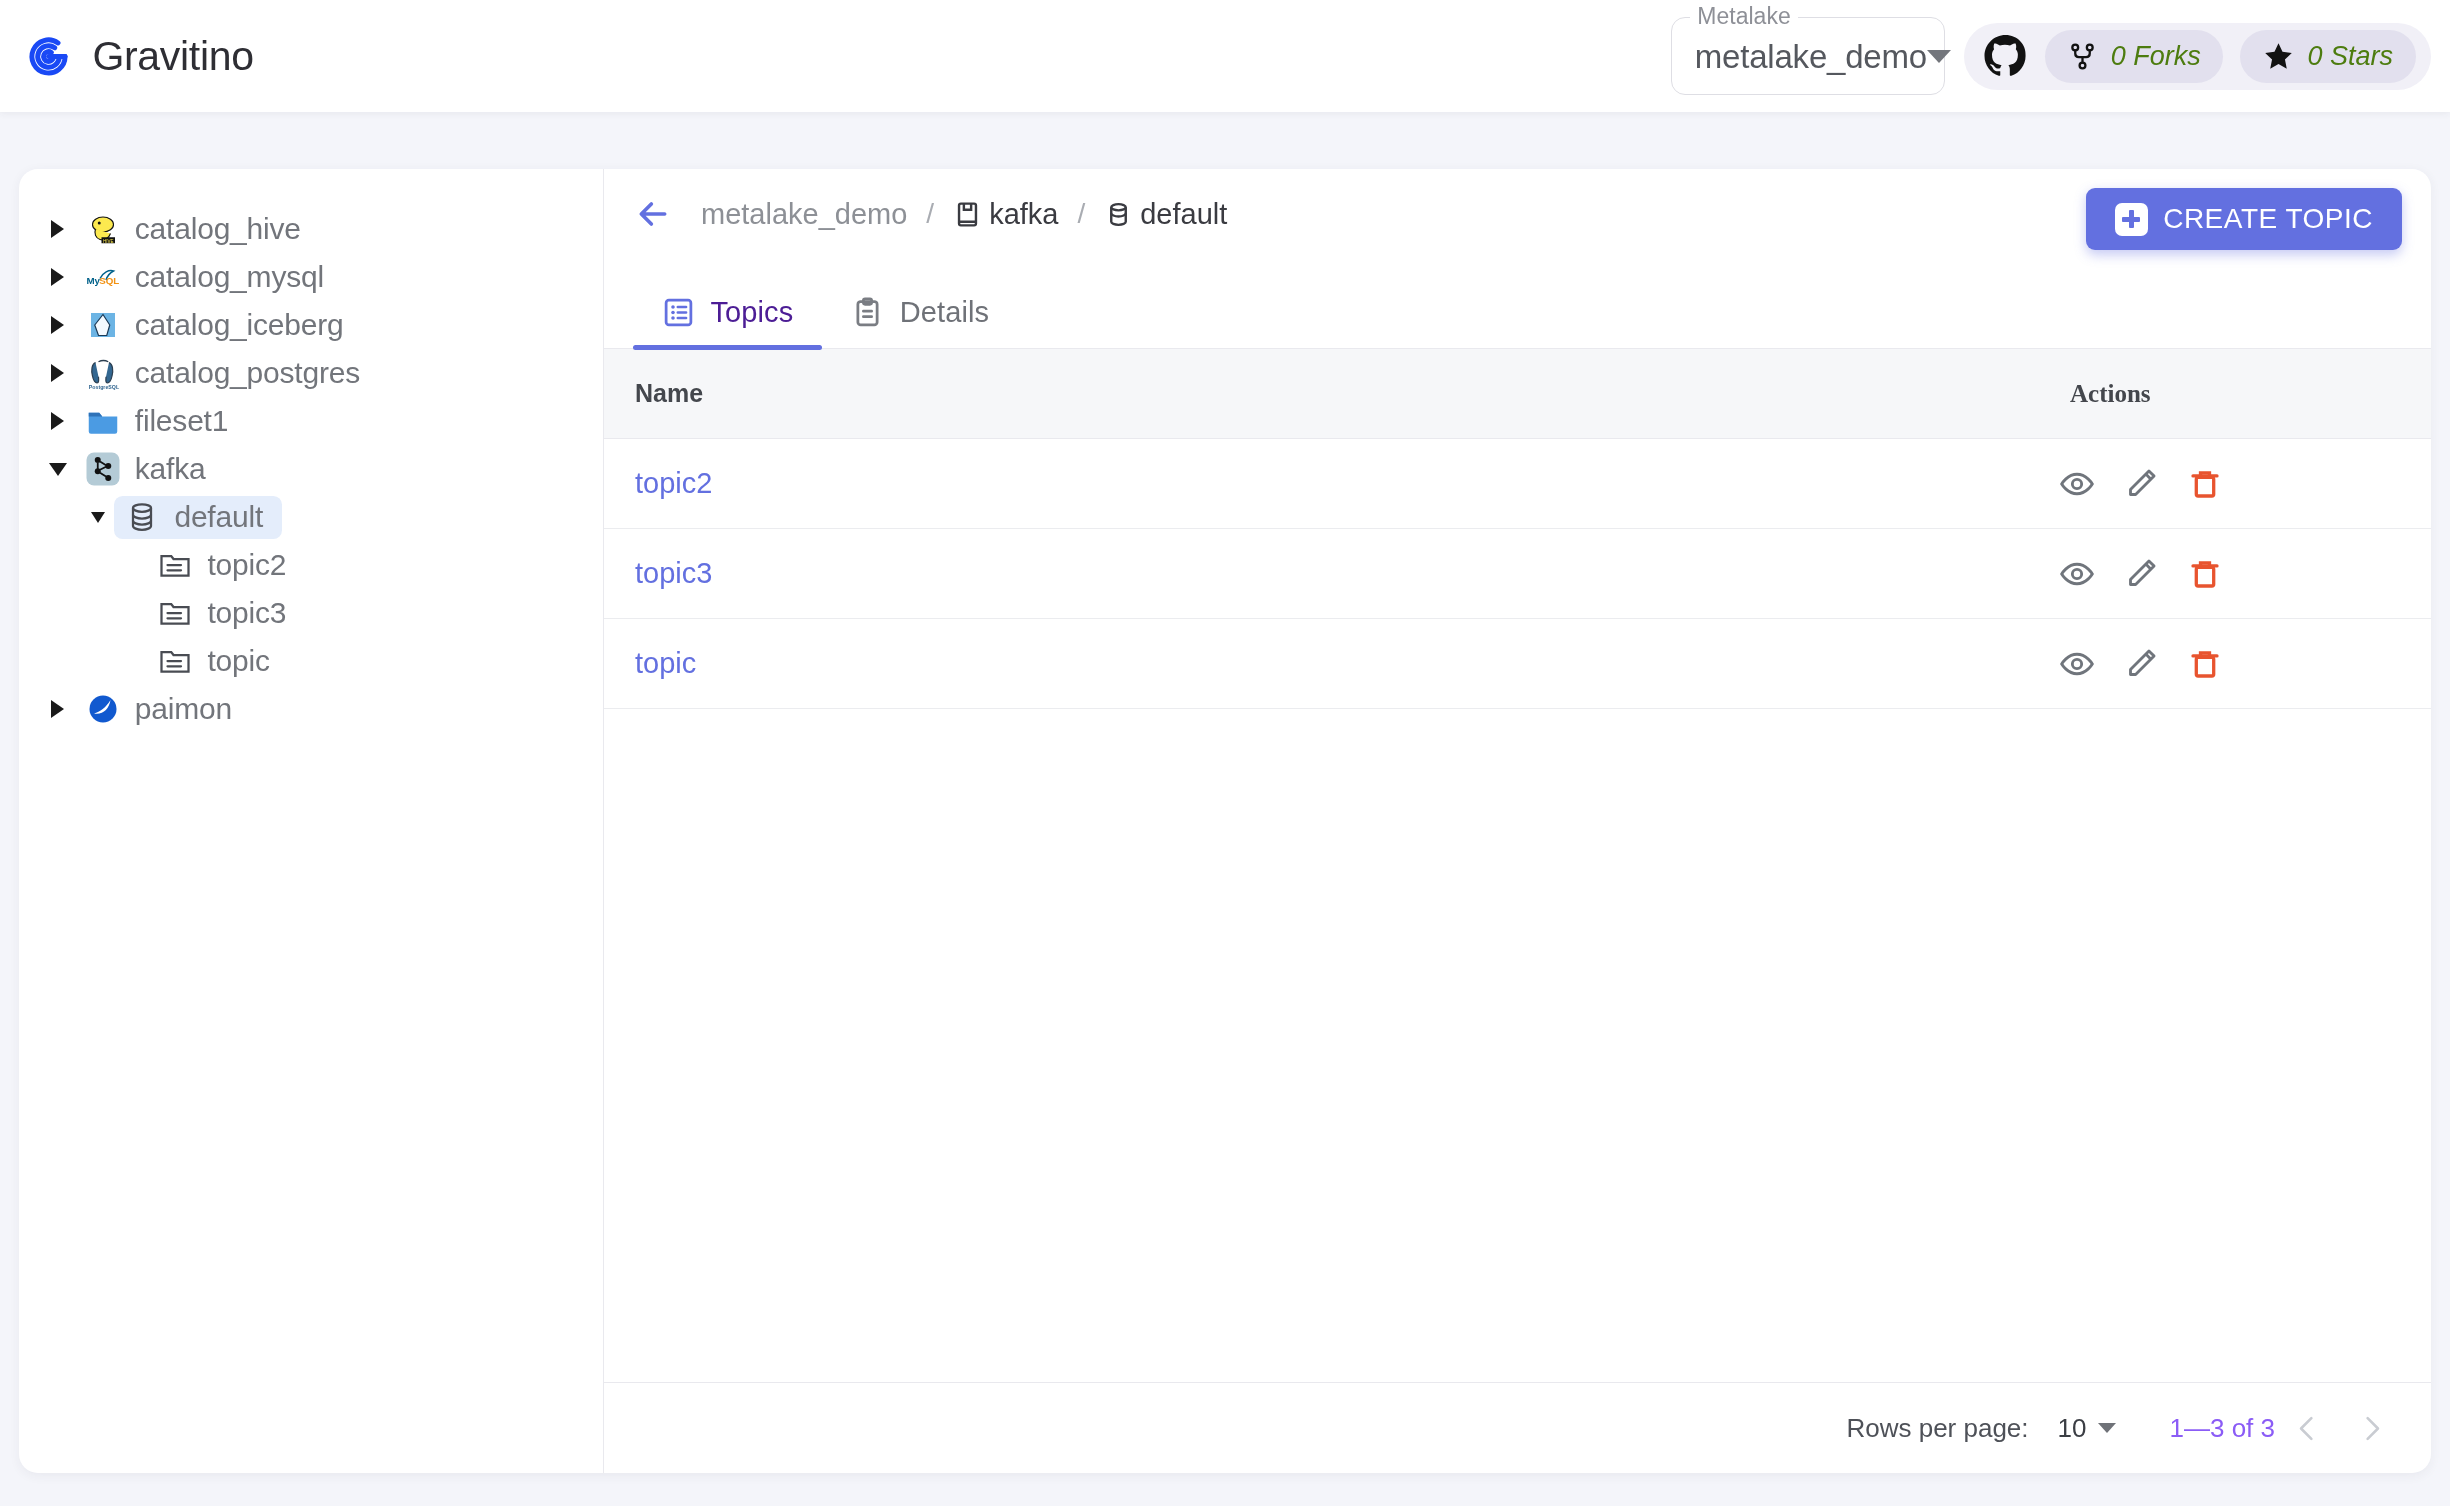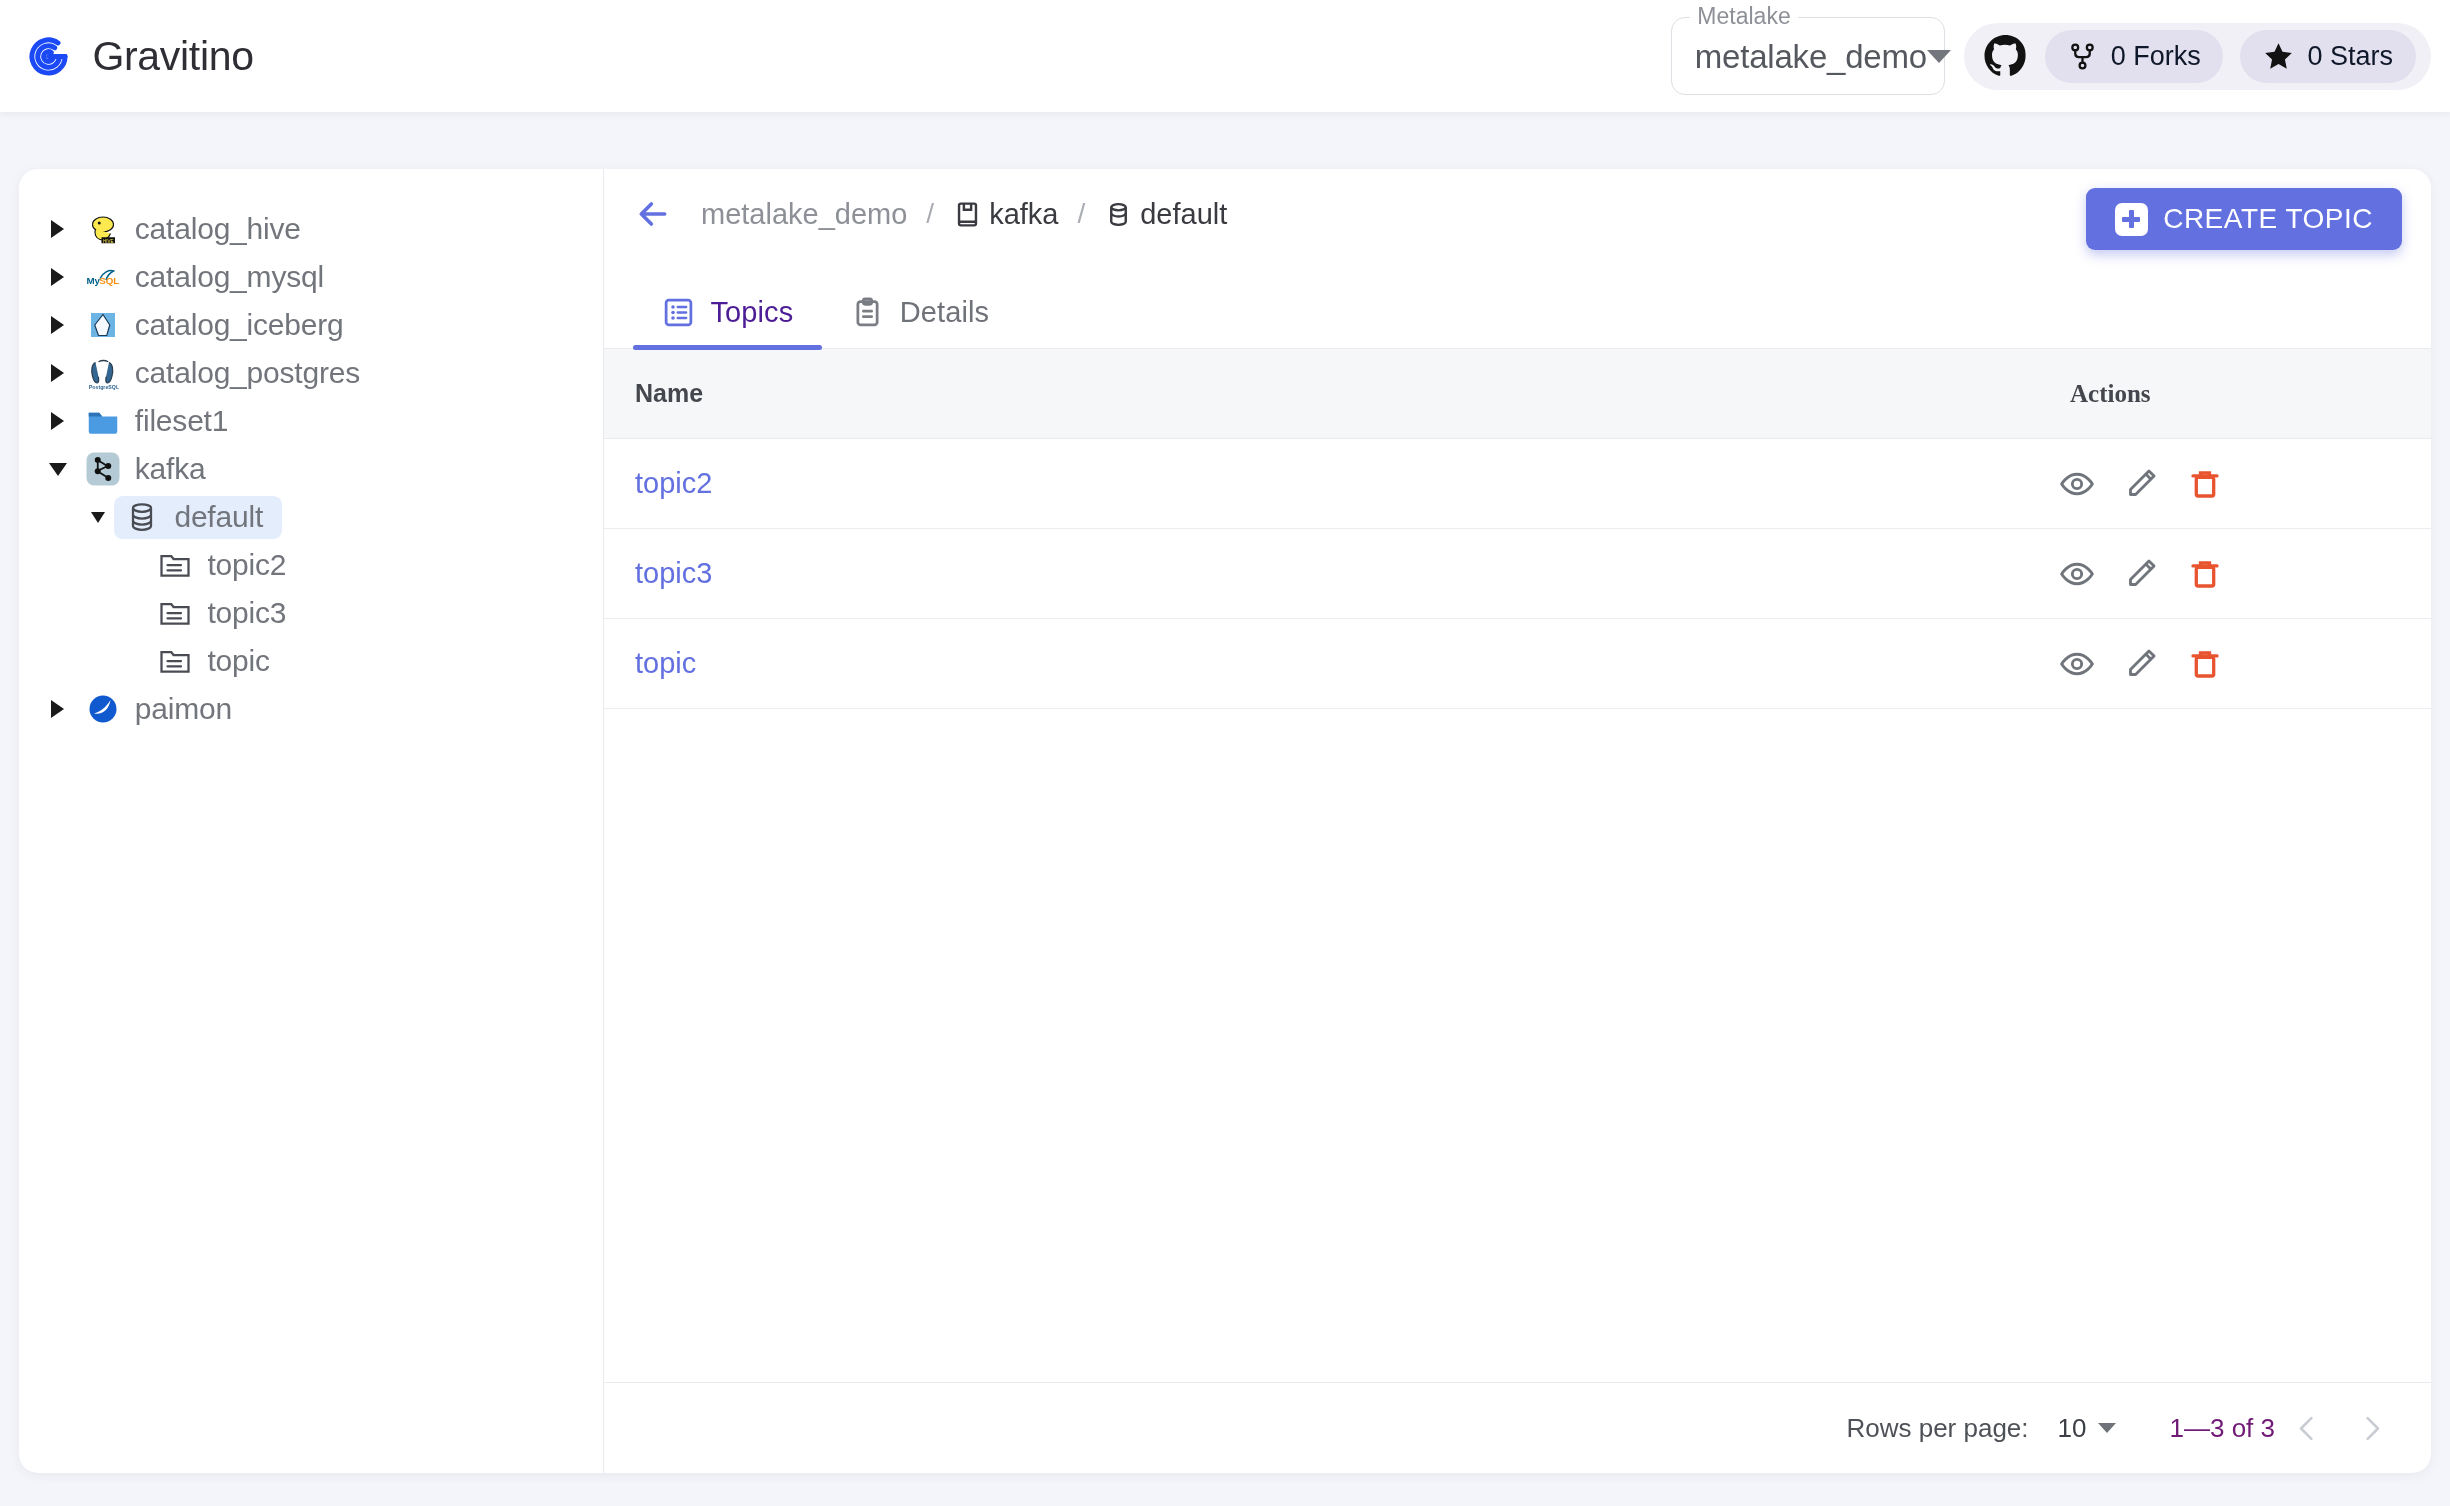--- a/index.html
+++ b/index.html
@@ -60,21 +60,21 @@
     background: #F1F0F7; border-radius: 41px;
     padding: 8.6px 15.5px; height: 67px;
   }
   .gh-logo { width: 45px; height: 45px; margin-left: 3.5px; }
   .gh-badge {
     display: flex; align-items: center; gap: 14px;
     background: #E2E0EE; border-radius: 35px;
     height: 53px; padding: 0 22.4px;
   }
   .gh-badge-label {
-    font-size: 27px; color: #0f172a; line-height: 1; white-space: nowrap;
+    font-size: 27px; color: #4d7c0f; line-height: 1; white-space: nowrap; font-style: italic;
   }
 
   
   .card {
     position: absolute; left: 19px; top: 169px;
     width: 2412px; height: 1304px;
     background: #FFFFFF; border-radius: 19px;
     box-shadow: 0 2.6px 10.4px rgba(58,53,65,0.06);
     display: flex; overflow: hidden;
   }
@@ -213,21 +213,21 @@
     display: flex; align-items: center; gap: 12px; margin-left: 29px;
     cursor: pointer;
   }
   .rpp-value { font-size: 26px; color: #3B3E44; line-height: 1; }
   .rpp-caret {
     width: 0; height: 0;
     border-left: 9.5px solid transparent;
     border-right: 9.5px solid transparent;
     border-top: 10.4px solid #6F7278;
   }
-  .range-text { font-size: 26px; color: #701a75; margin-left: 53px; line-height: 1; }
+  .range-text { font-size: 26px; color: #8b5cf6; margin-left: 53px; line-height: 1; }
   .pg-btn {
     width: 64px; height: 64px; display: flex; align-items: center;
     justify-content: center; cursor: pointer;
   }
   .pg-btn:first-of-type { margin-left: 47px; }
   .pg-btn svg { width: 31px; height: 31px; }
 </style>
 </head>
 <body>
 

